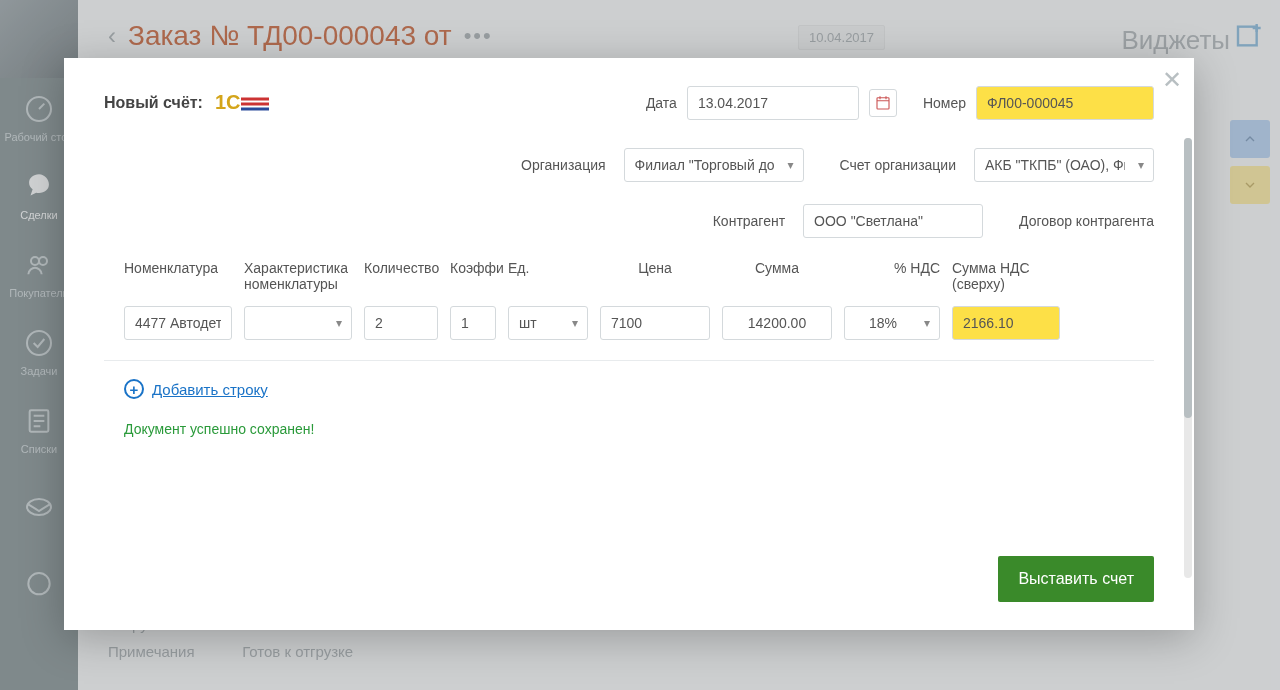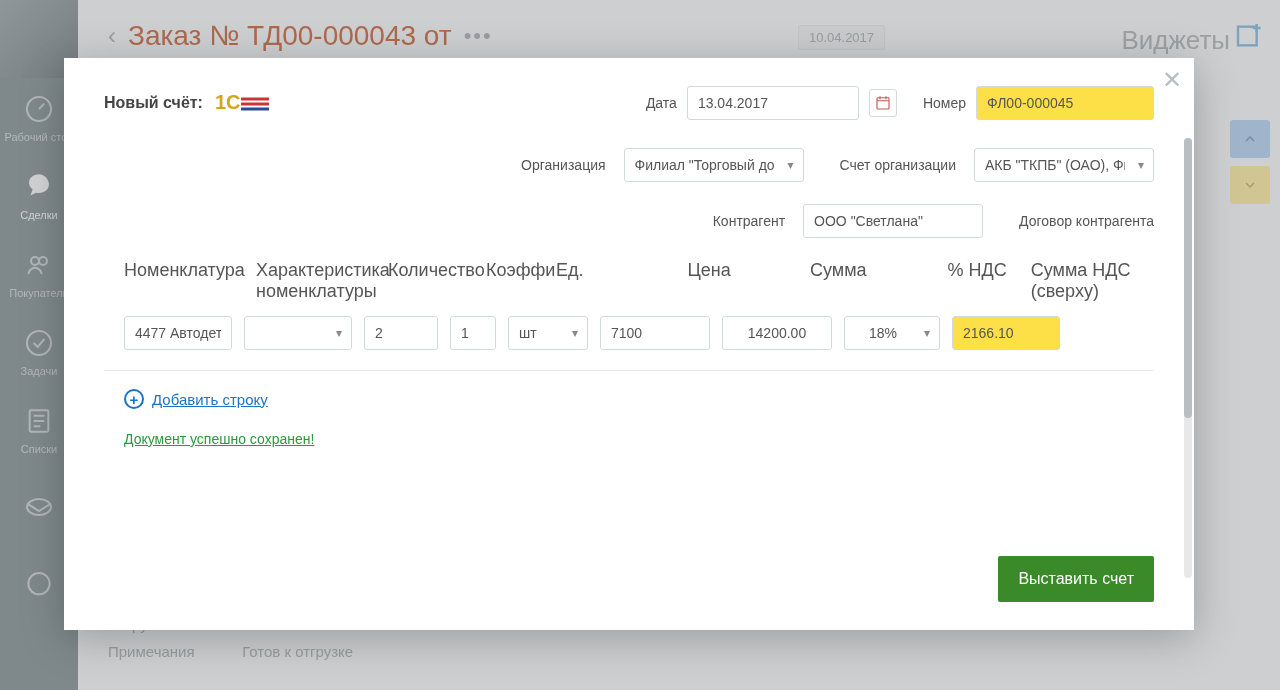--- a/index.html
+++ b/index.html
@@ -243,22 +243,22 @@
 .form-row {
   display: flex;
   justify-content: flex-end;
   align-items: center;
   gap: 18px;
   margin-bottom: 22px;
 }
 .table-head {
   display: flex;
   padding: 0 20px;
-  gap: 24px;
-  font-size: 18px;
+  gap: 12px;
+  font-size: 14px;
   color: #555;
   margin-top: 10px;
   margin-bottom: 14px;
 }
 .table-row {
   display: flex;
   padding: 0 20px;
   gap: 12px;
   align-items: center;
   border-bottom: 1px solid #e8ebed;
@@ -305,21 +305,20 @@
   color: #444;
   margin-bottom: 14px;
 }
 .total-row.bold { font-weight: 700; }
 .total-label { width: 100px; }
 .total-value { width: 140px; text-align: right; }
 .success-msg {
   color: #2a9a3a;
   font-size: 14px;
   margin: 22px 0 0 20px;
-  text-decoration: underline;
 }
 .btn-primary {
   position: absolute;
   right: 40px;
   bottom: 28px;
   background: #3a8a2a;
   color: #fff;
   border: none;
   padding: 14px 20px;
   font-size: 16px;

